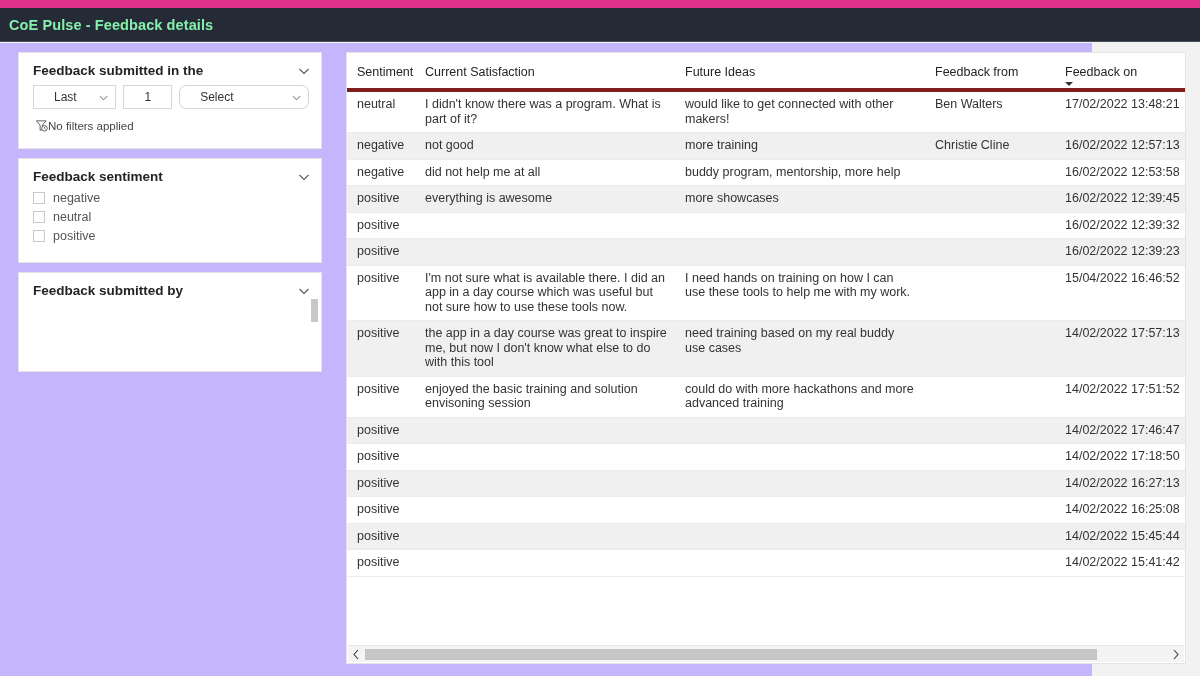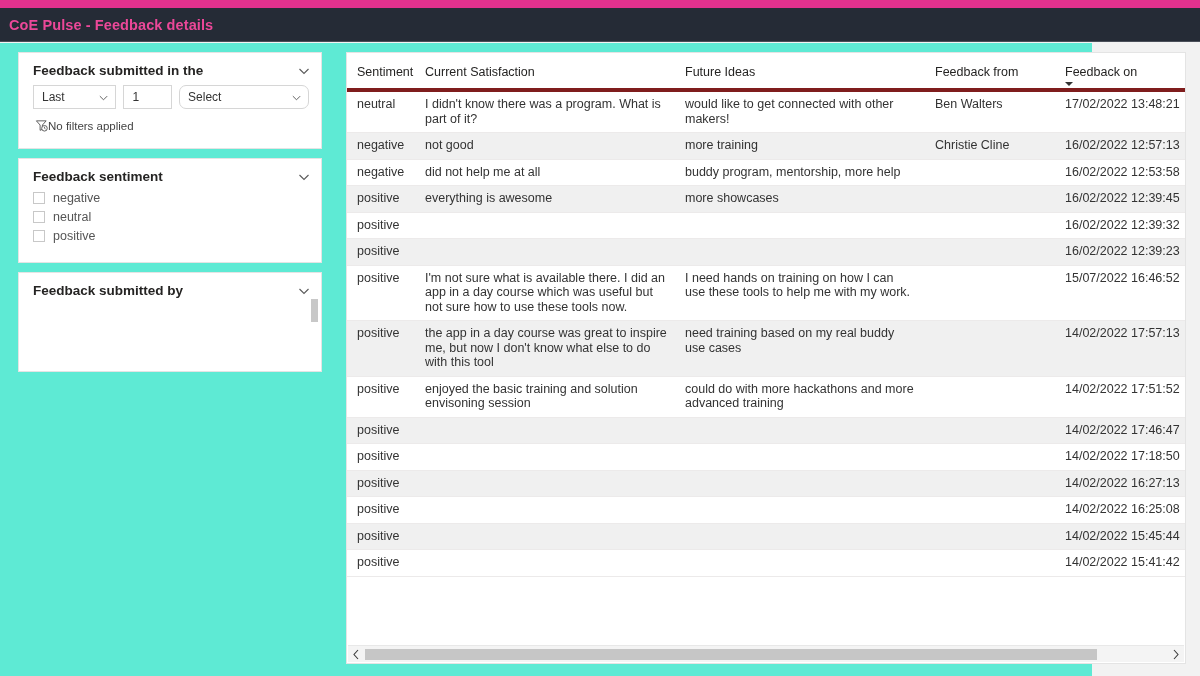--- a/index.html
+++ b/index.html
@@ -18,32 +18,32 @@
     background: #e2318d;
   }
   #app-header {
     position: absolute; left: 0; top: 8px;
     width: 1200px; height: 34px;
     background: #252b36;
     border-bottom: 1px solid #4a4f59;
     display: flex; align-items: center;
   }
   #app-title {
-    color: #ec4899;
+    color: #86efac;
     font-size: 14.5px;
     font-weight: bold;
     padding-left: 9px;
     letter-spacing: .1px;
   }
 
   
   #canvas {
     position: absolute; left: 0; top: 43px;
     width: 1092px; height: 633px;
-    background: #5eead4;
+    background: #c4b5fd;
   }
 
   
   #filter-pane {
     position: absolute; left: 18px; top: 9px;
     width: 304px;
   }
   .filter-card {
     background: #ffffff;
     border: 1px solid #e4e4e4;
@@ -73,21 +73,21 @@
     padding: 5px 12px 0 14px;
     gap: 7px;
   }
   .ctrl {
     border: 1px solid #d6d6d6;
     background: #fff;
     height: 24px;
     display: flex; align-items: center;
     font-size: 12px;
     color: #333333;
-    padding: 0 6px 0 8px;
+    padding: 0 6px 0 20px;
   }
   .ctrl.dd { justify-content: space-between; }
   #dd-operator { width: 84px; }
   #num-count   { width: 49px; }
   #dd-unit     { width: 131px; border-radius: 7px; }
   .ctrl .dd-chev { color:#555; display:flex; }
   .no-filters {
     display: flex; align-items: center;
     padding: 10px 0 0 16px;
     font-size: 11.5px;
@@ -369,21 +369,21 @@
               <td></td>
               <td></td>
               <td></td>
               <td class="date">16/02/2022 12:39:23</td>
             </tr>
             <tr>
               <td>positive</td>
               <td>I'm not sure what is available there. I did an app in a day course which was useful but not sure how to use these tools now.</td>
               <td>I need hands on training on how I can use these tools to help me with my work.</td>
               <td></td>
-              <td class="date">15/07/2022 16:46:52</td>
+              <td class="date">15/04/2022 16:46:52</td>
             </tr>
             <tr class="alt">
               <td>positive</td>
               <td>the app in a day course was great to inspire me, but now I don't know what else to do with this tool</td>
               <td>need training based on my real buddy use cases</td>
               <td></td>
               <td class="date">14/02/2022 17:57:13</td>
             </tr>
             <tr>
               <td>positive</td>

